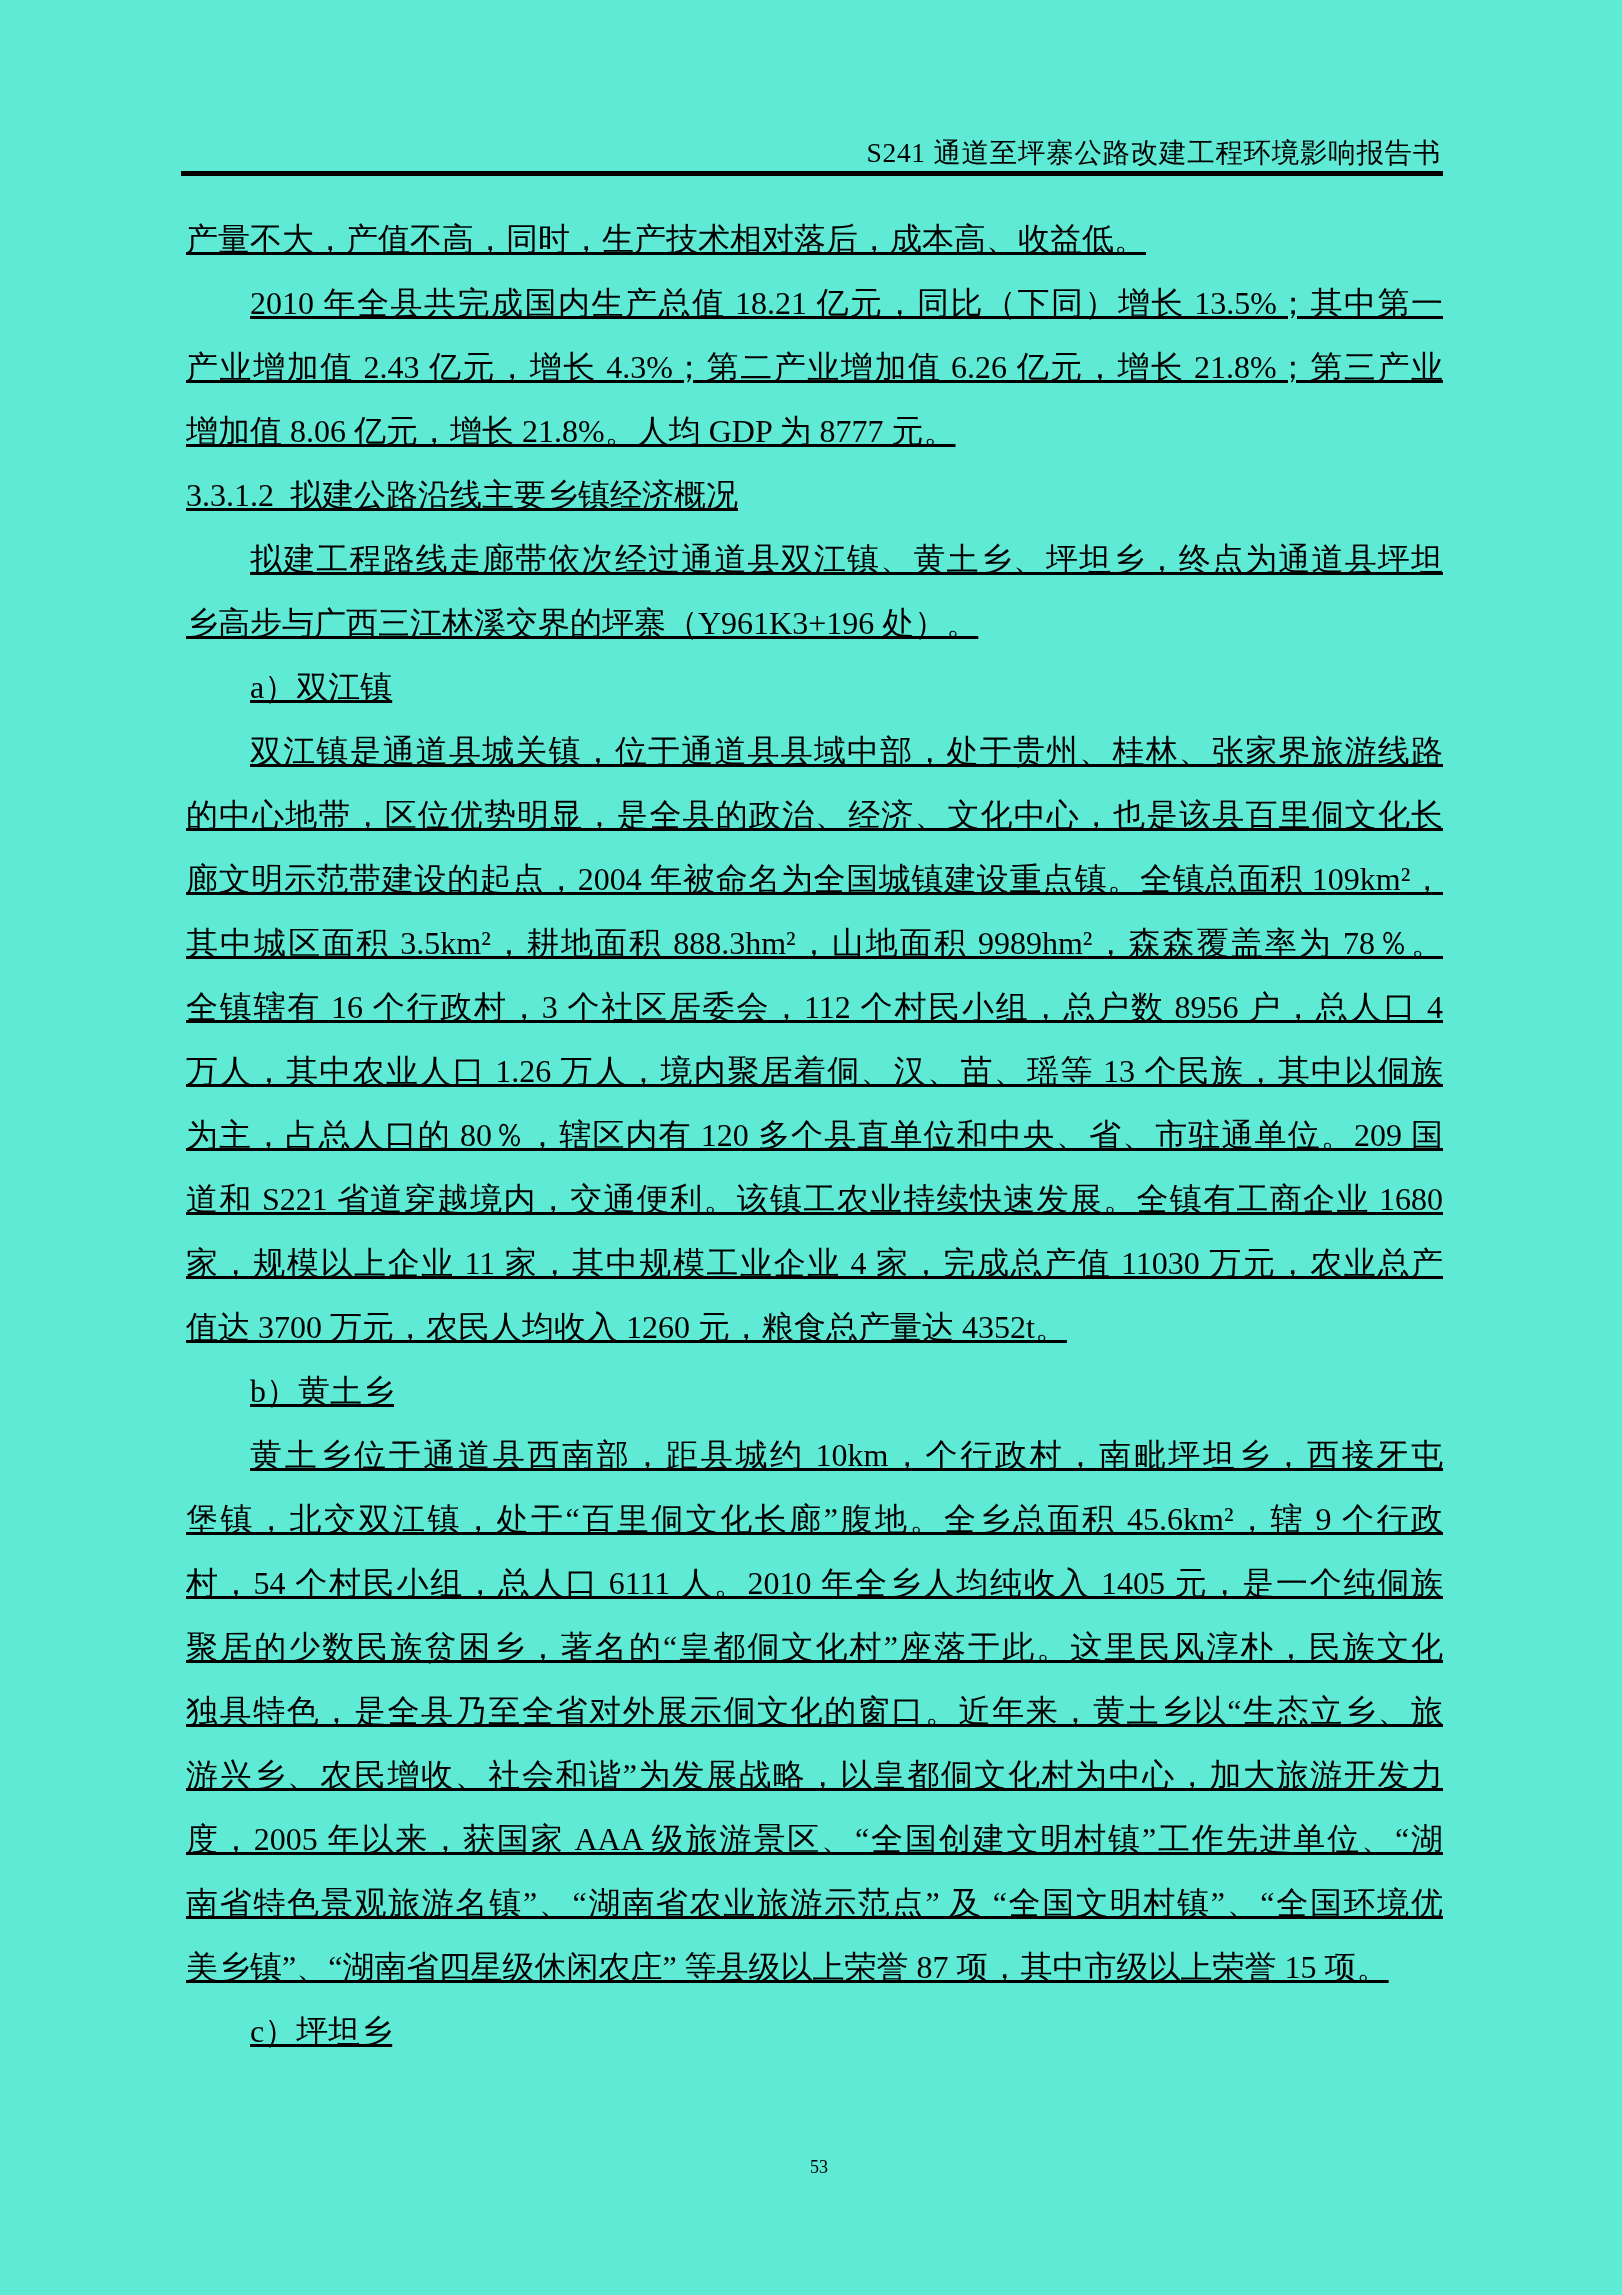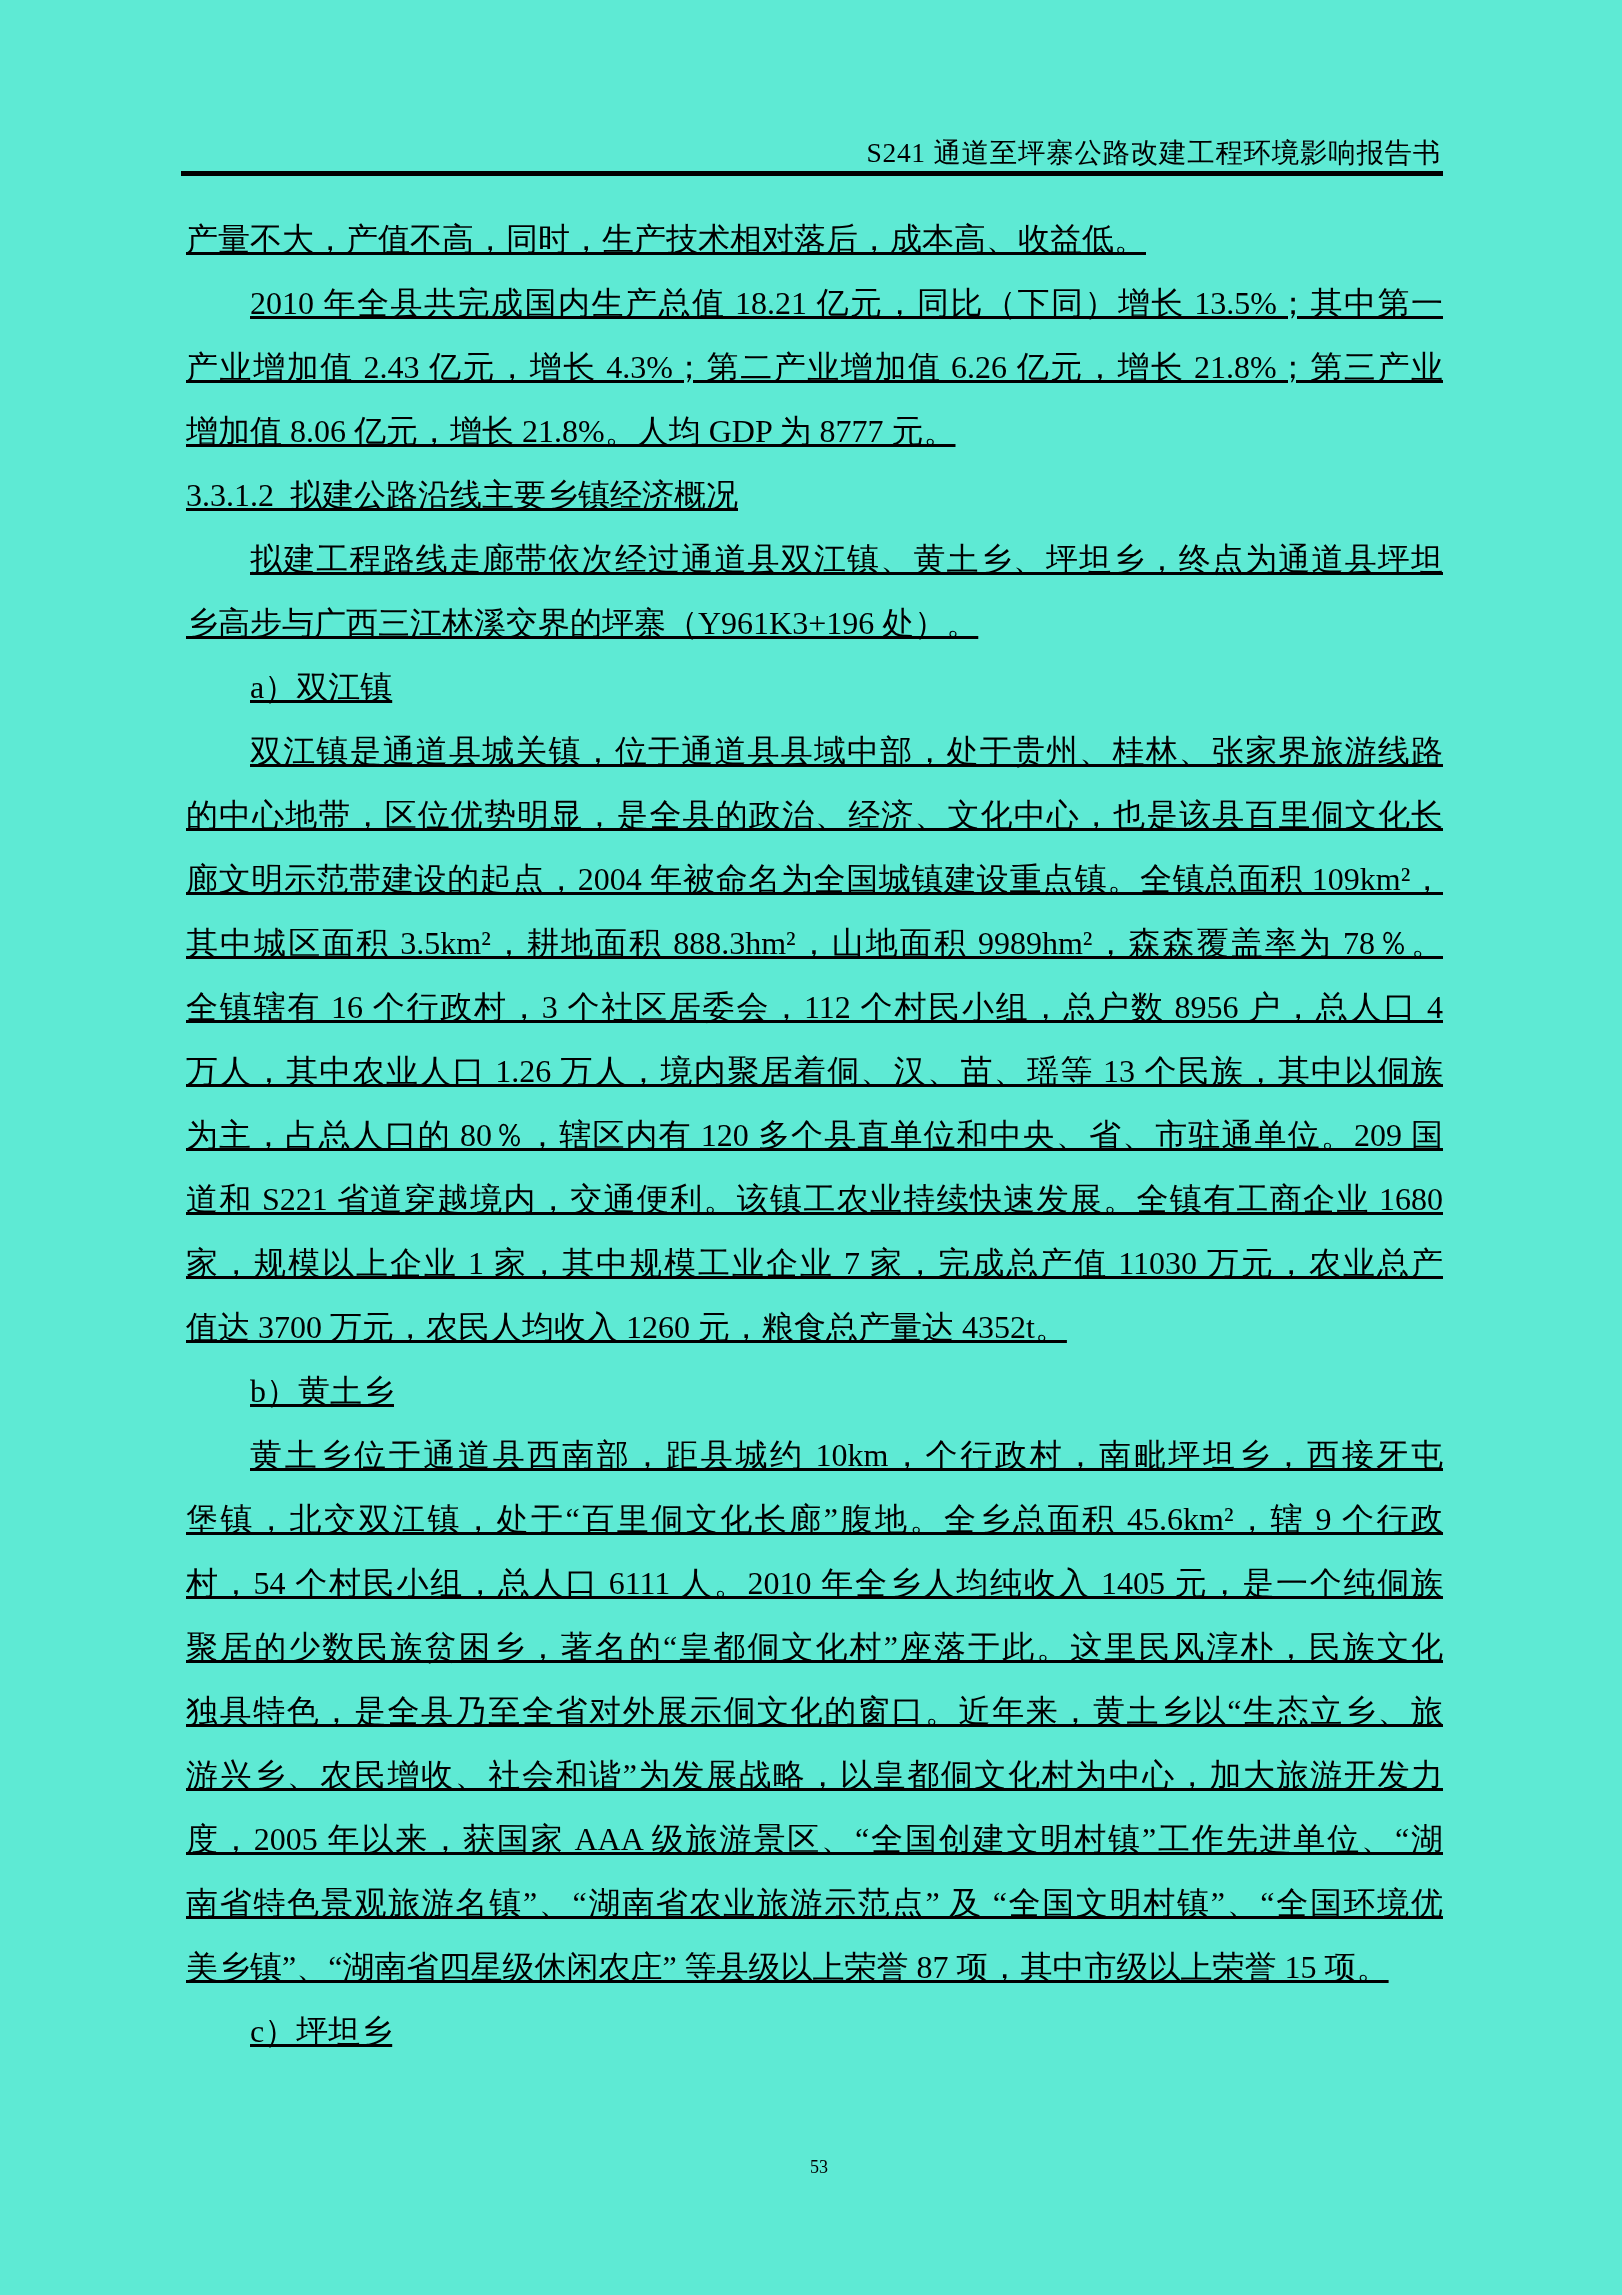--- a/index.html
+++ b/index.html
@@ -89,21 +89,21 @@
     <div class="line last">乡高步与广西三江林溪交界的坪寨（Y961K3+196 处）。</div>
     <div class="line indent last">a）双江镇</div>
     <div class="line indent">双江镇是通道县城关镇，位于通道县县域中部，处于贵州、桂林、张家界旅游线路</div>
     <div class="line">的中心地带，区位优势明显，是全县的政治、经济、文化中心，也是该县百里侗文化长</div>
     <div class="line">廊文明示范带建设的起点，2004 年被命名为全国城镇建设重点镇。全镇总面积 109km²，</div>
     <div class="line">其中城区面积 3.5km²，耕地面积 888.3hm²，山地面积 9989hm²，森森覆盖率为 78％。</div>
     <div class="line">全镇辖有 16 个行政村，3 个社区居委会，112 个村民小组，总户数 8956 户，总人口 4</div>
     <div class="line">万人，其中农业人口 1.26 万人，境内聚居着侗、汉、苗、瑶等 13 个民族，其中以侗族</div>
     <div class="line">为主，占总人口的 80％，辖区内有 120 多个县直单位和中央、省、市驻通单位。209 国</div>
     <div class="line">道和 S221 省道穿越境内，交通便利。该镇工农业持续快速发展。全镇有工商企业 1680</div>
-    <div class="line">家，规模以上企业 1 家，其中规模工业企业 7 家，完成总产值 11030 万元，农业总产</div>
+    <div class="line">家，规模以上企业 11 家，其中规模工业企业 4 家，完成总产值 11030 万元，农业总产</div>
     <div class="line last">值达 3700 万元，农民人均收入 1260 元，粮食总产量达 4352t。</div>
     <div class="line indent last">b）黄土乡</div>
     <div class="line indent">黄土乡位于通道县西南部，距县城约 10km，个行政村，南毗坪坦乡，西接牙屯</div>
     <div class="line">堡镇，北交双江镇，处于“百里侗文化长廊”腹地。全乡总面积 45.6km²，辖 9 个行政</div>
     <div class="line">村，54 个村民小组，总人口 6111 人。2010 年全乡人均纯收入 1405 元，是一个纯侗族</div>
     <div class="line">聚居的少数民族贫困乡，著名的“皇都侗文化村”座落于此。这里民风淳朴，民族文化</div>
     <div class="line">独具特色，是全县乃至全省对外展示侗文化的窗口。近年来，黄土乡以“生态立乡、旅</div>
     <div class="line">游兴乡、农民增收、社会和谐”为发展战略，以皇都侗文化村为中心，加大旅游开发力</div>
     <div class="line">度，2005 年以来，获国家 AAA 级旅游景区、“全国创建文明村镇”工作先进单位、“湖</div>
     <div class="line">南省特色景观旅游名镇”、“湖南省农业旅游示范点” 及 “全国文明村镇”、“全国环境优</div>

